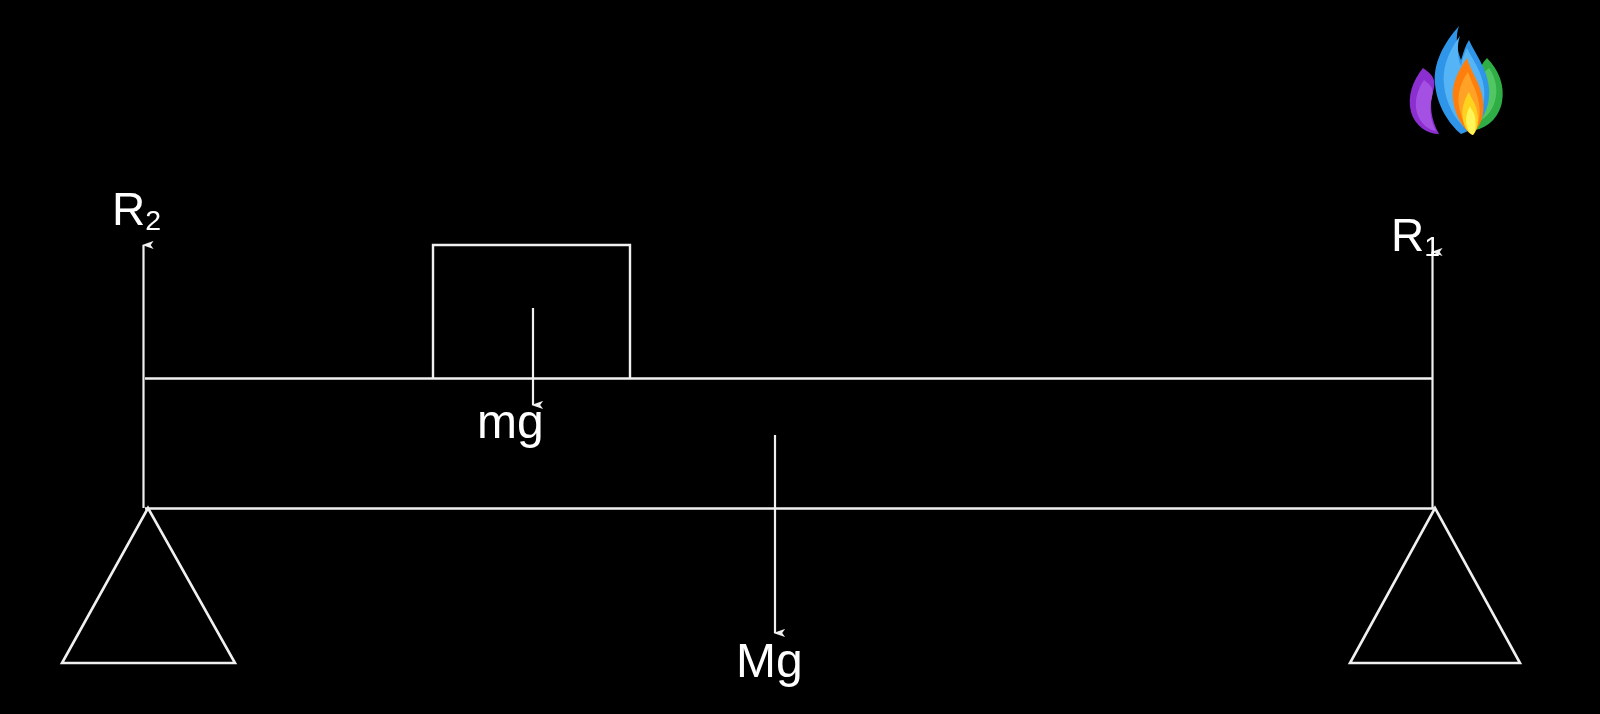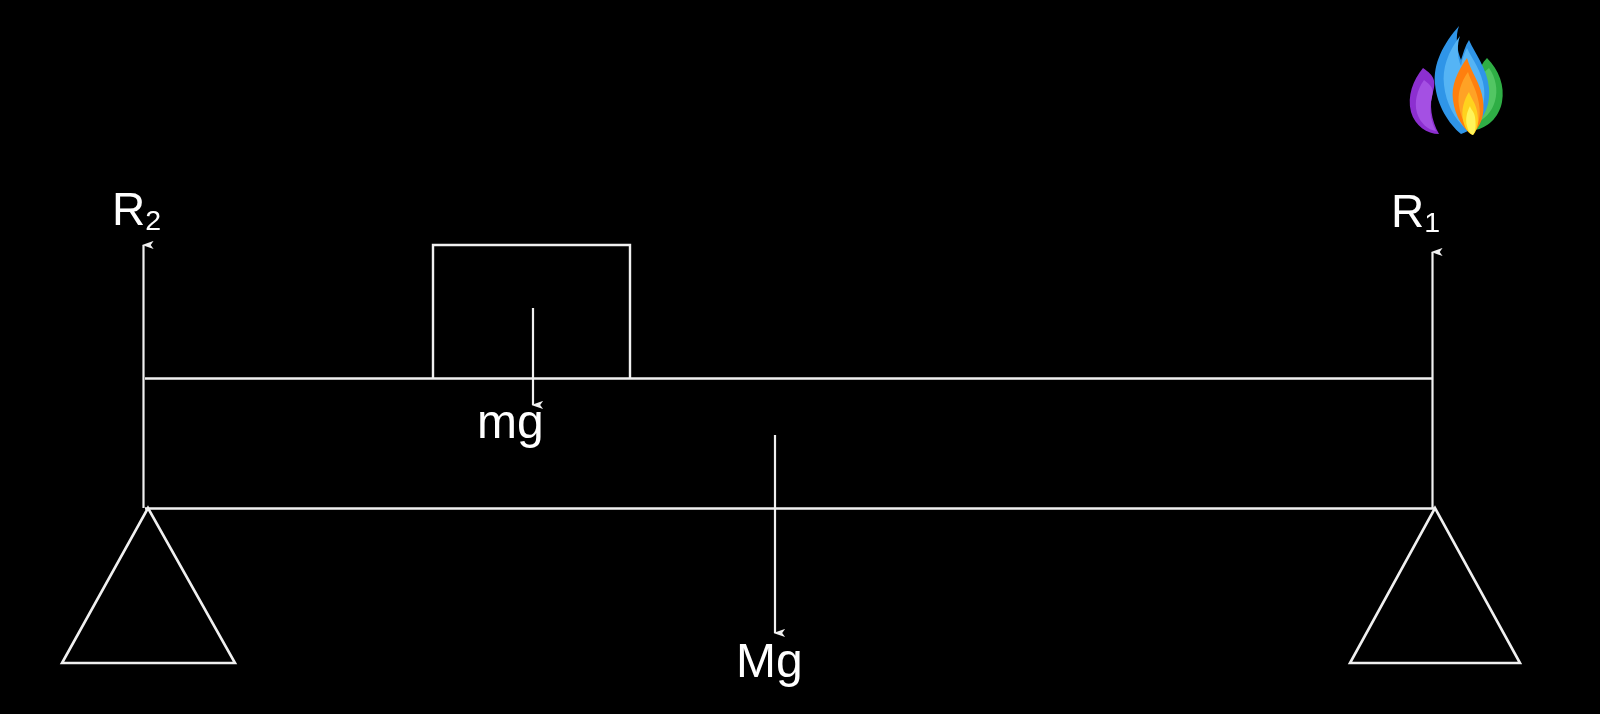--- a/index.html
+++ b/index.html
@@ -42,21 +42,21 @@
     top: 0.16em;
     letter-spacing: 0;
   }
   #label-R2 {
     left: 112px;
     top: 186px;
     font-size: 46px;
   }
   #label-R1 {
     left: 1391px;
-    top: 188px;
+    top: 212px;
     font-size: 46px;
   }
   #label-mg {
     left: 477px;
     top: 398px;
     font-size: 48px;
   }
   #label-Mg {
     left: 736px;
     top: 637px;

